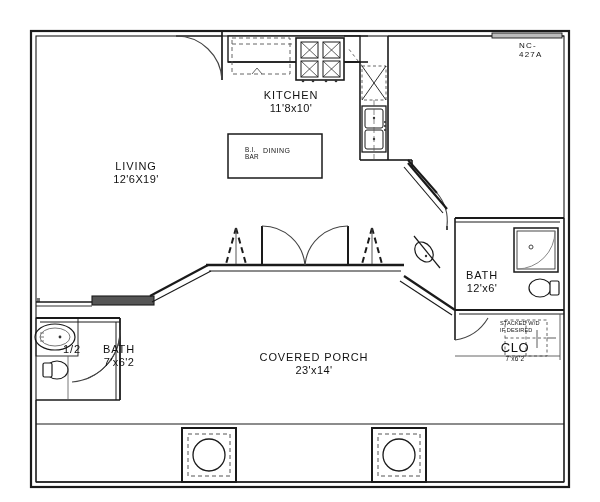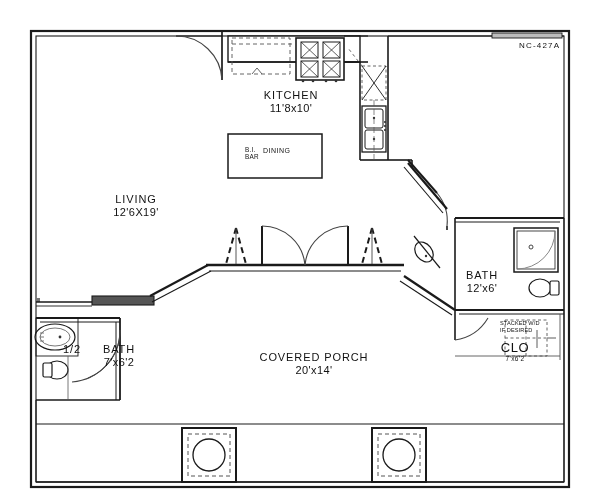--- a/index.html
+++ b/index.html
@@ -1,18 +1,18 @@
 <!DOCTYPE html>
 <html><head>
 <meta charset="utf-8">
 <style>
   html,body{margin:0;padding:0;background:#ffffff;}
   body{width:600px;height:502px;overflow:hidden;
        font-family:"Liberation Sans","DejaVu Sans",sans-serif;color:#1a1a1a;}
-  #plan{position:relative;width:560px;height:502px;background:#fff;padding-left:26px;}
+  #plan{position:relative;width:560px;height:502px;background:#fff;}
   svg{display:block;position:absolute;top:0;left:0;}
   .lbl{position:absolute;text-align:center;line-height:1.05;
        -webkit-font-smoothing:none;}
   .lbl .nm{font-size:11px;letter-spacing:.9px;font-weight:400;color:#111;
            white-space:nowrap;}
   .lbl .dm{font-size:11px;letter-spacing:.4px;color:#111;white-space:nowrap;
            margin-top:1px;}
   .lbl.sm .nm{font-size:13px;letter-spacing:.6px;}
   .lbl.sm .dm{font-size:6.5px;}
   .tiny{position:absolute;font-size:5.6px;letter-spacing:.1px;line-height:1.25;
@@ -228,21 +228,21 @@
 
       <line x1="388" y1="36" x2="564" y2="36" stroke="#1a1a1a" stroke-width="1"></line>
 
       <line x1="486" y1="36" x2="486" y2="36" stroke="#1a1a1a" stroke-width="1"></line>
       <rect x="492" y="33" width="70" height="5" fill="#bdbdbd" stroke="#1a1a1a" stroke-width="0.9"></rect>
     </g>
   </svg>
 
   <div class="code" style="left:519px;top:41px;">NC-427A</div>
 
-  <div class="lbl" style="left:73px;top:161px;width:126px;margin-top:33px;">
+  <div class="lbl" style="left:73px;top:161px;width:126px;">
     <div class="nm">LIVING</div>
     <div class="dm">12'6X19'</div>
   </div>
 
   <div class="lbl" style="left:228px;top:90px;width:126px;">
     <div class="nm">KITCHEN</div>
     <div class="dm">11'8x10'</div>
   </div>
 
 
@@ -259,21 +259,21 @@
     <div class="dm">7'x6'2</div>
   </div>
 
   <div class="lbl sm" style="left:487px;top:341px;width:56px;">
     <div class="nm">CLO</div>
     <div class="dm">7'x6'2</div>
   </div>
 
   <div class="lbl" style="left:224px;top:352px;width:180px;text-align:center;">
     <div class="nm">COVERED  PORCH</div>
-    <div class="dm">20'x14'</div>
+    <div class="dm">23'x14'</div>
   </div>
 
   <div class="bar-lbl" style="left:245px;top:147px;">
     <span class="r">
       <span>B.I.</span><br>
       <span>BAR</span>
     </span><span class="d">DINING</span>
   </div>
 
   <div class="tiny" style="left:500px;top:320px;">

